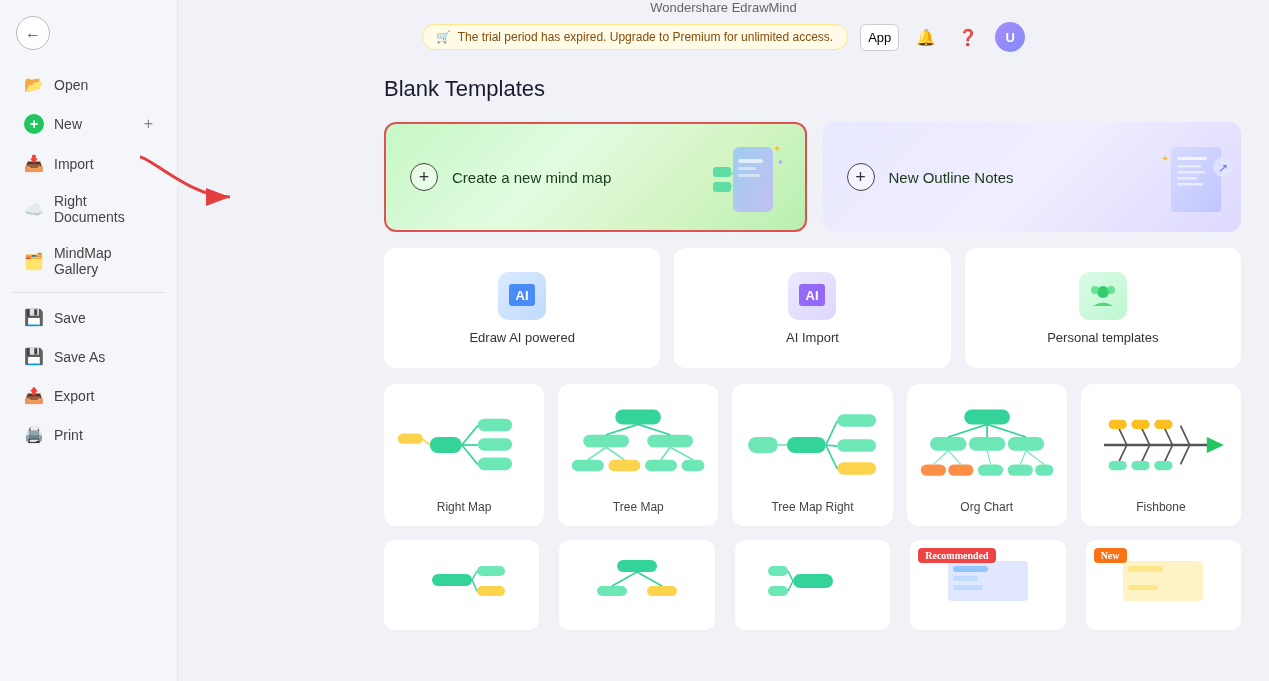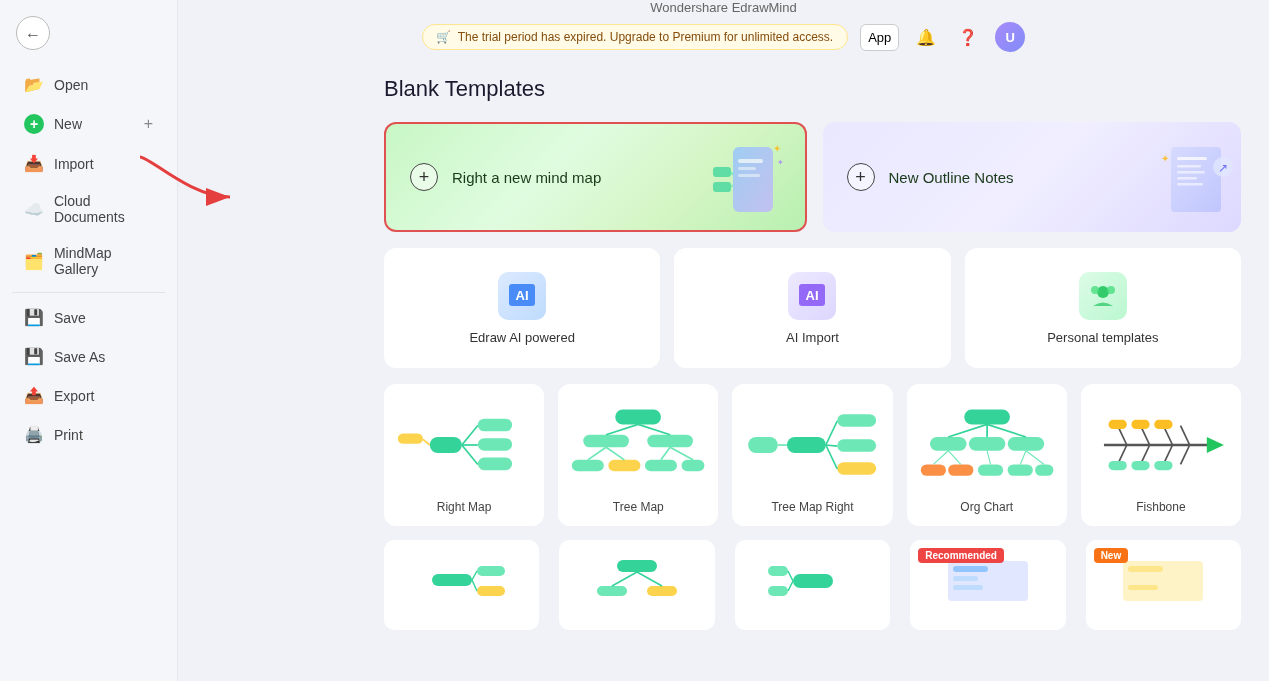--- a/index.html
+++ b/index.html
@@ -204,21 +204,21 @@
       cursor: pointer;
       min-height: 140px;
     }
     .template-diagram { width: 100%; height: 90px; display: flex; align-items: center; justify-content: center; }
     .template-label { font-size: 12px; color: #444; font-weight: 500; }
 
     
     .diagram-svg { width: 100%; height: 80px; }
 
     
-    .template-grid-bottom { display: flex; gap: 20px; }
+    .template-grid-bottom { display: flex; gap: 20px; font-family: Liberation Serif, serif; }
     .template-card-bottom {
       flex: 1;
       background: #fff;
       border-radius: 10px;
       padding: 16px 10px 12px;
       display: flex; flex-direction: column; align-items: center;
       gap: 10px;
       cursor: pointer;
       min-height: 90px;
       position: relative;
@@ -267,21 +267,21 @@
       <span style="font-size:16px;color:#888;">+</span>
     </div>
 
     <div class="sidebar-item">
       <span class="sidebar-item-icon">📥</span>
       <span>Import</span>
     </div>
 
     <div class="sidebar-item">
       <span class="sidebar-item-icon">☁️</span>
-      <span>Cloud Documents</span>
+      <span>Right Documents</span>
     </div>
 
     <div class="sidebar-item">
       <span class="sidebar-item-icon">🗂️</span>
       <span>MindMap Gallery</span>
     </div>
 
     <div class="sidebar-divider"></div>
 
     <div class="sidebar-item">
@@ -321,21 +321,21 @@
 </div>
 
 <div class="main">
   <h1 class="page-title">Blank Templates</h1>
 
   <div class="top-cards">
 
     <div class="create-card">
       <div class="create-card-content">
         <div class="create-plus">+</div>
-        <span class="create-card-label">Right a new mind map</span>
+        <span class="create-card-label">Create a new mind map</span>
       </div>
 
       <div class="card-illustration">
         <svg width="90" height="90" viewBox="0 0 90 90">
 
           <rect x="28" y="10" width="40" height="65" rx="6" fill="url(#phoneGrad)" opacity="0.9"></rect>
           <defs>
             <linearGradient id="phoneGrad" x1="0%" y1="0%" x2="100%" y2="100%">
               <stop offset="0%" style="stop-color:#93c5fd"></stop>
               <stop offset="100%" style="stop-color:#c4b5fd"></stop>

